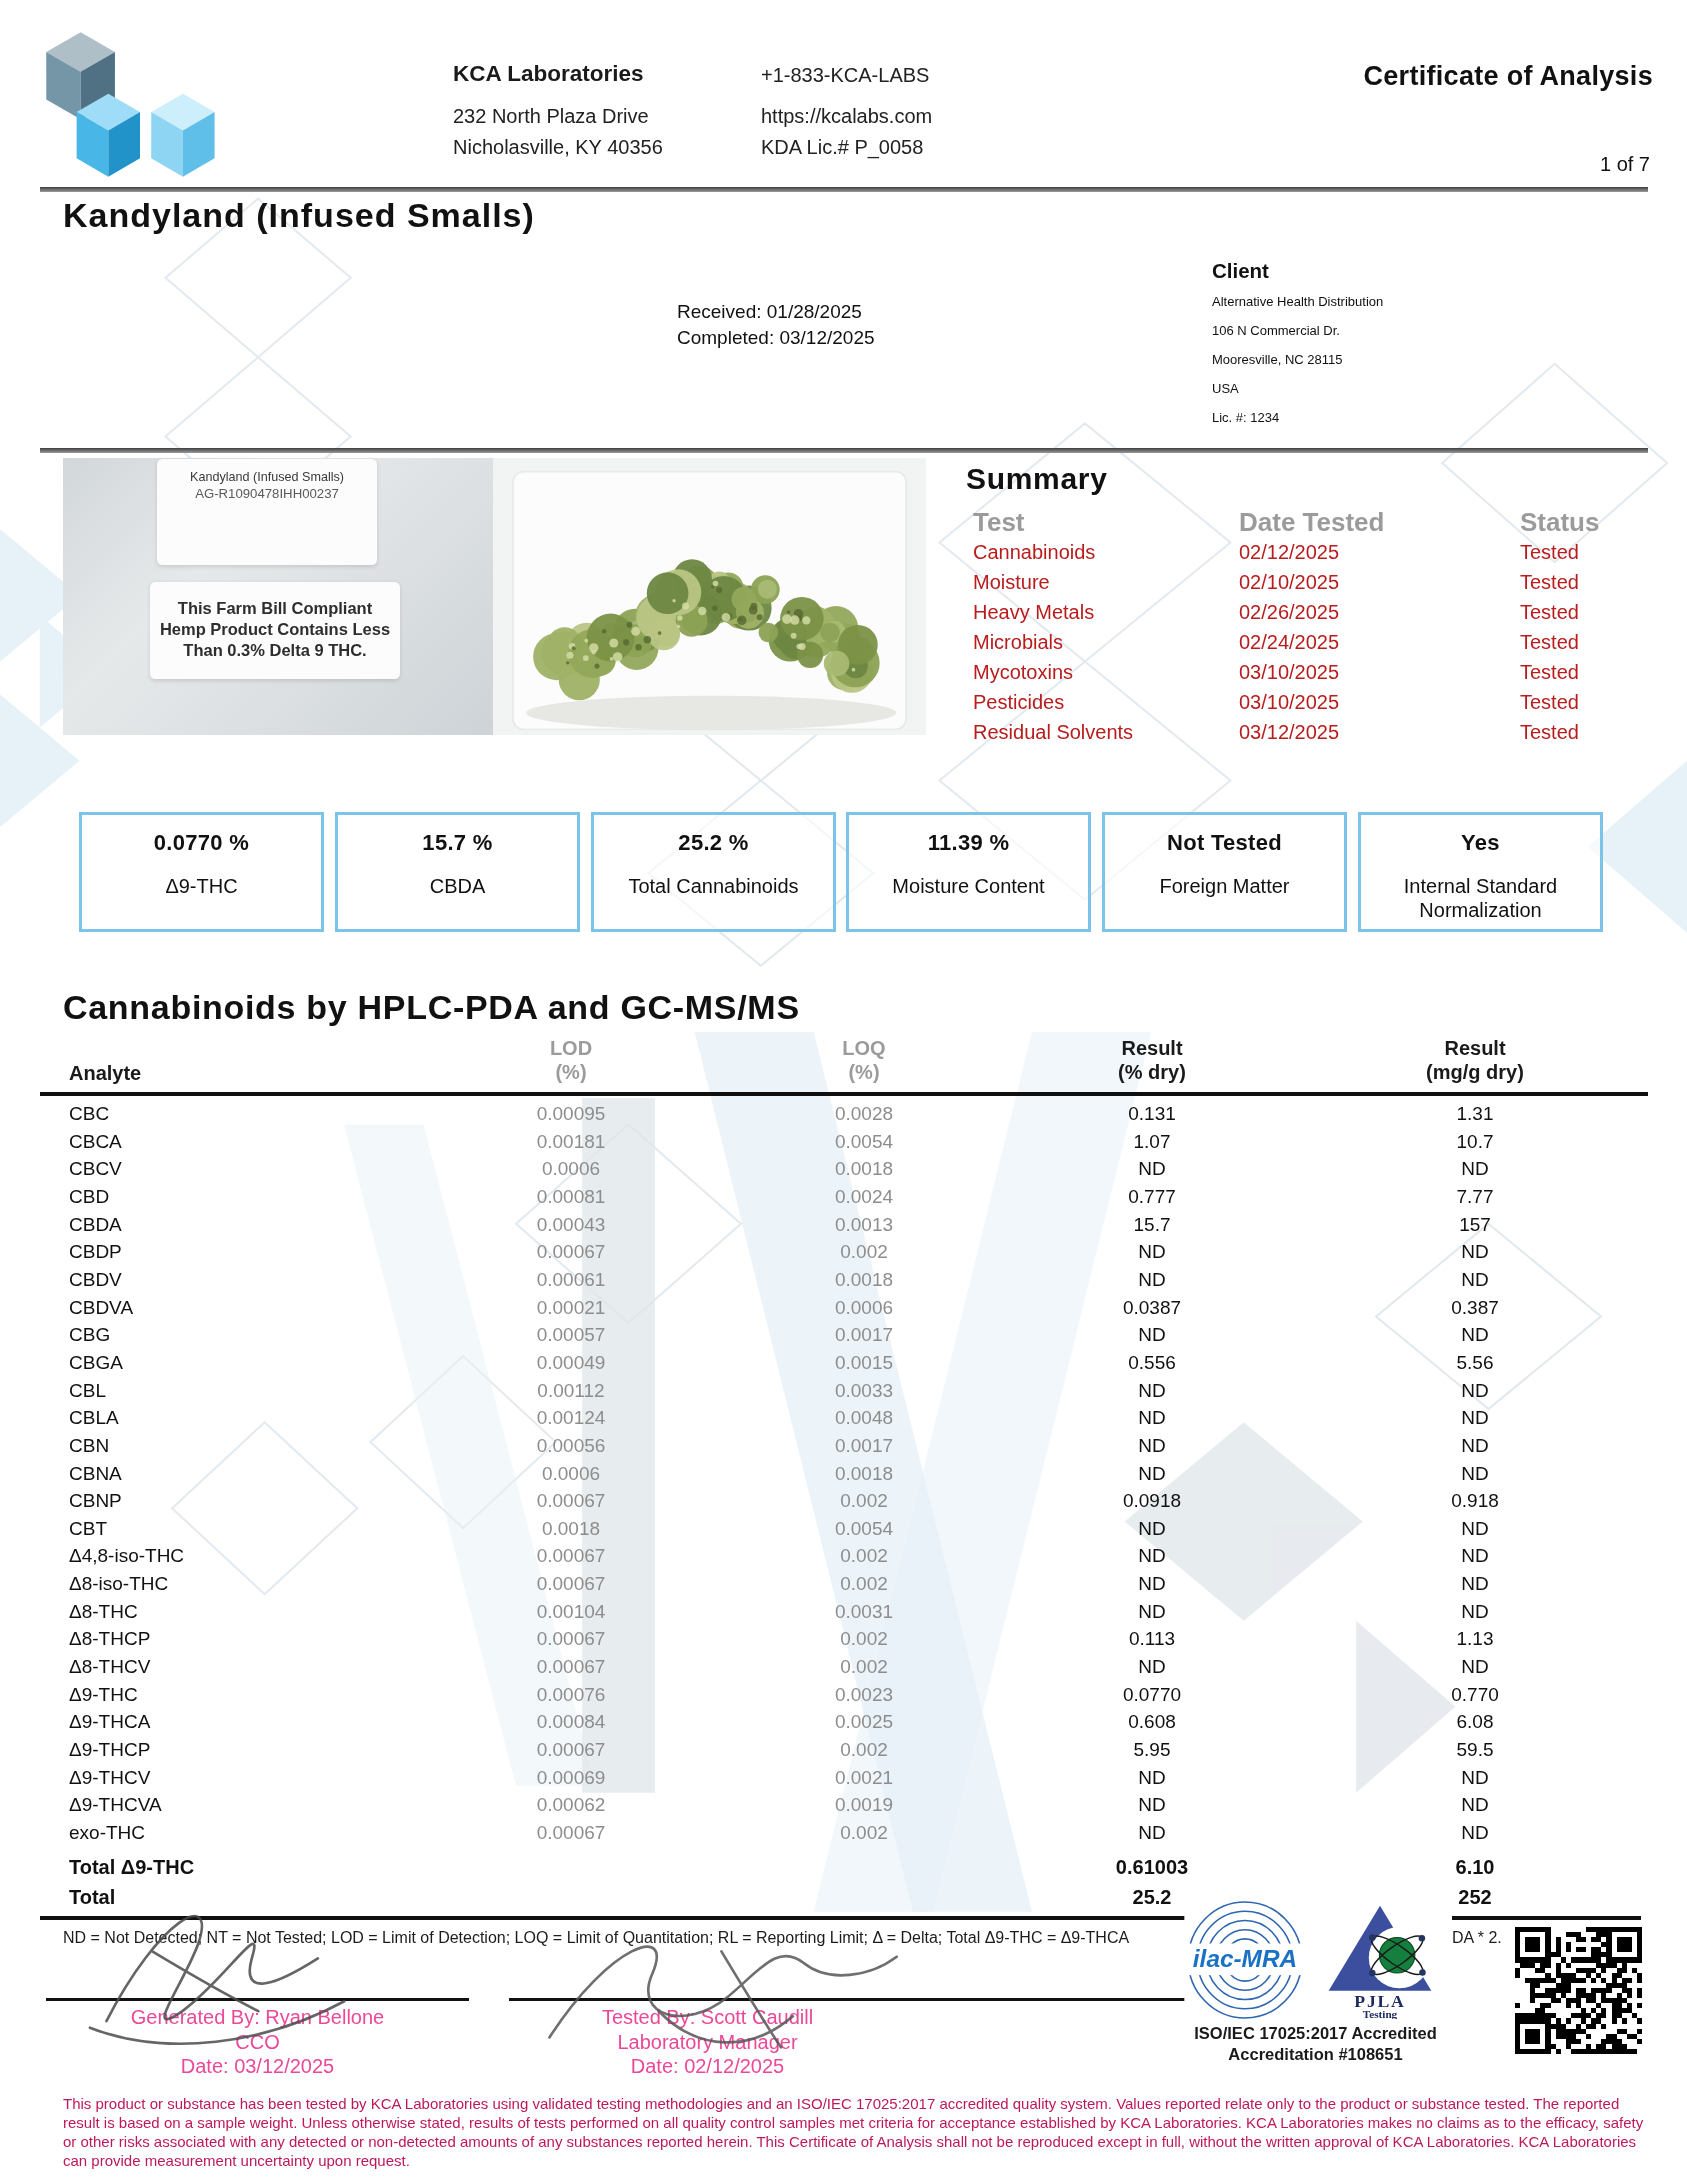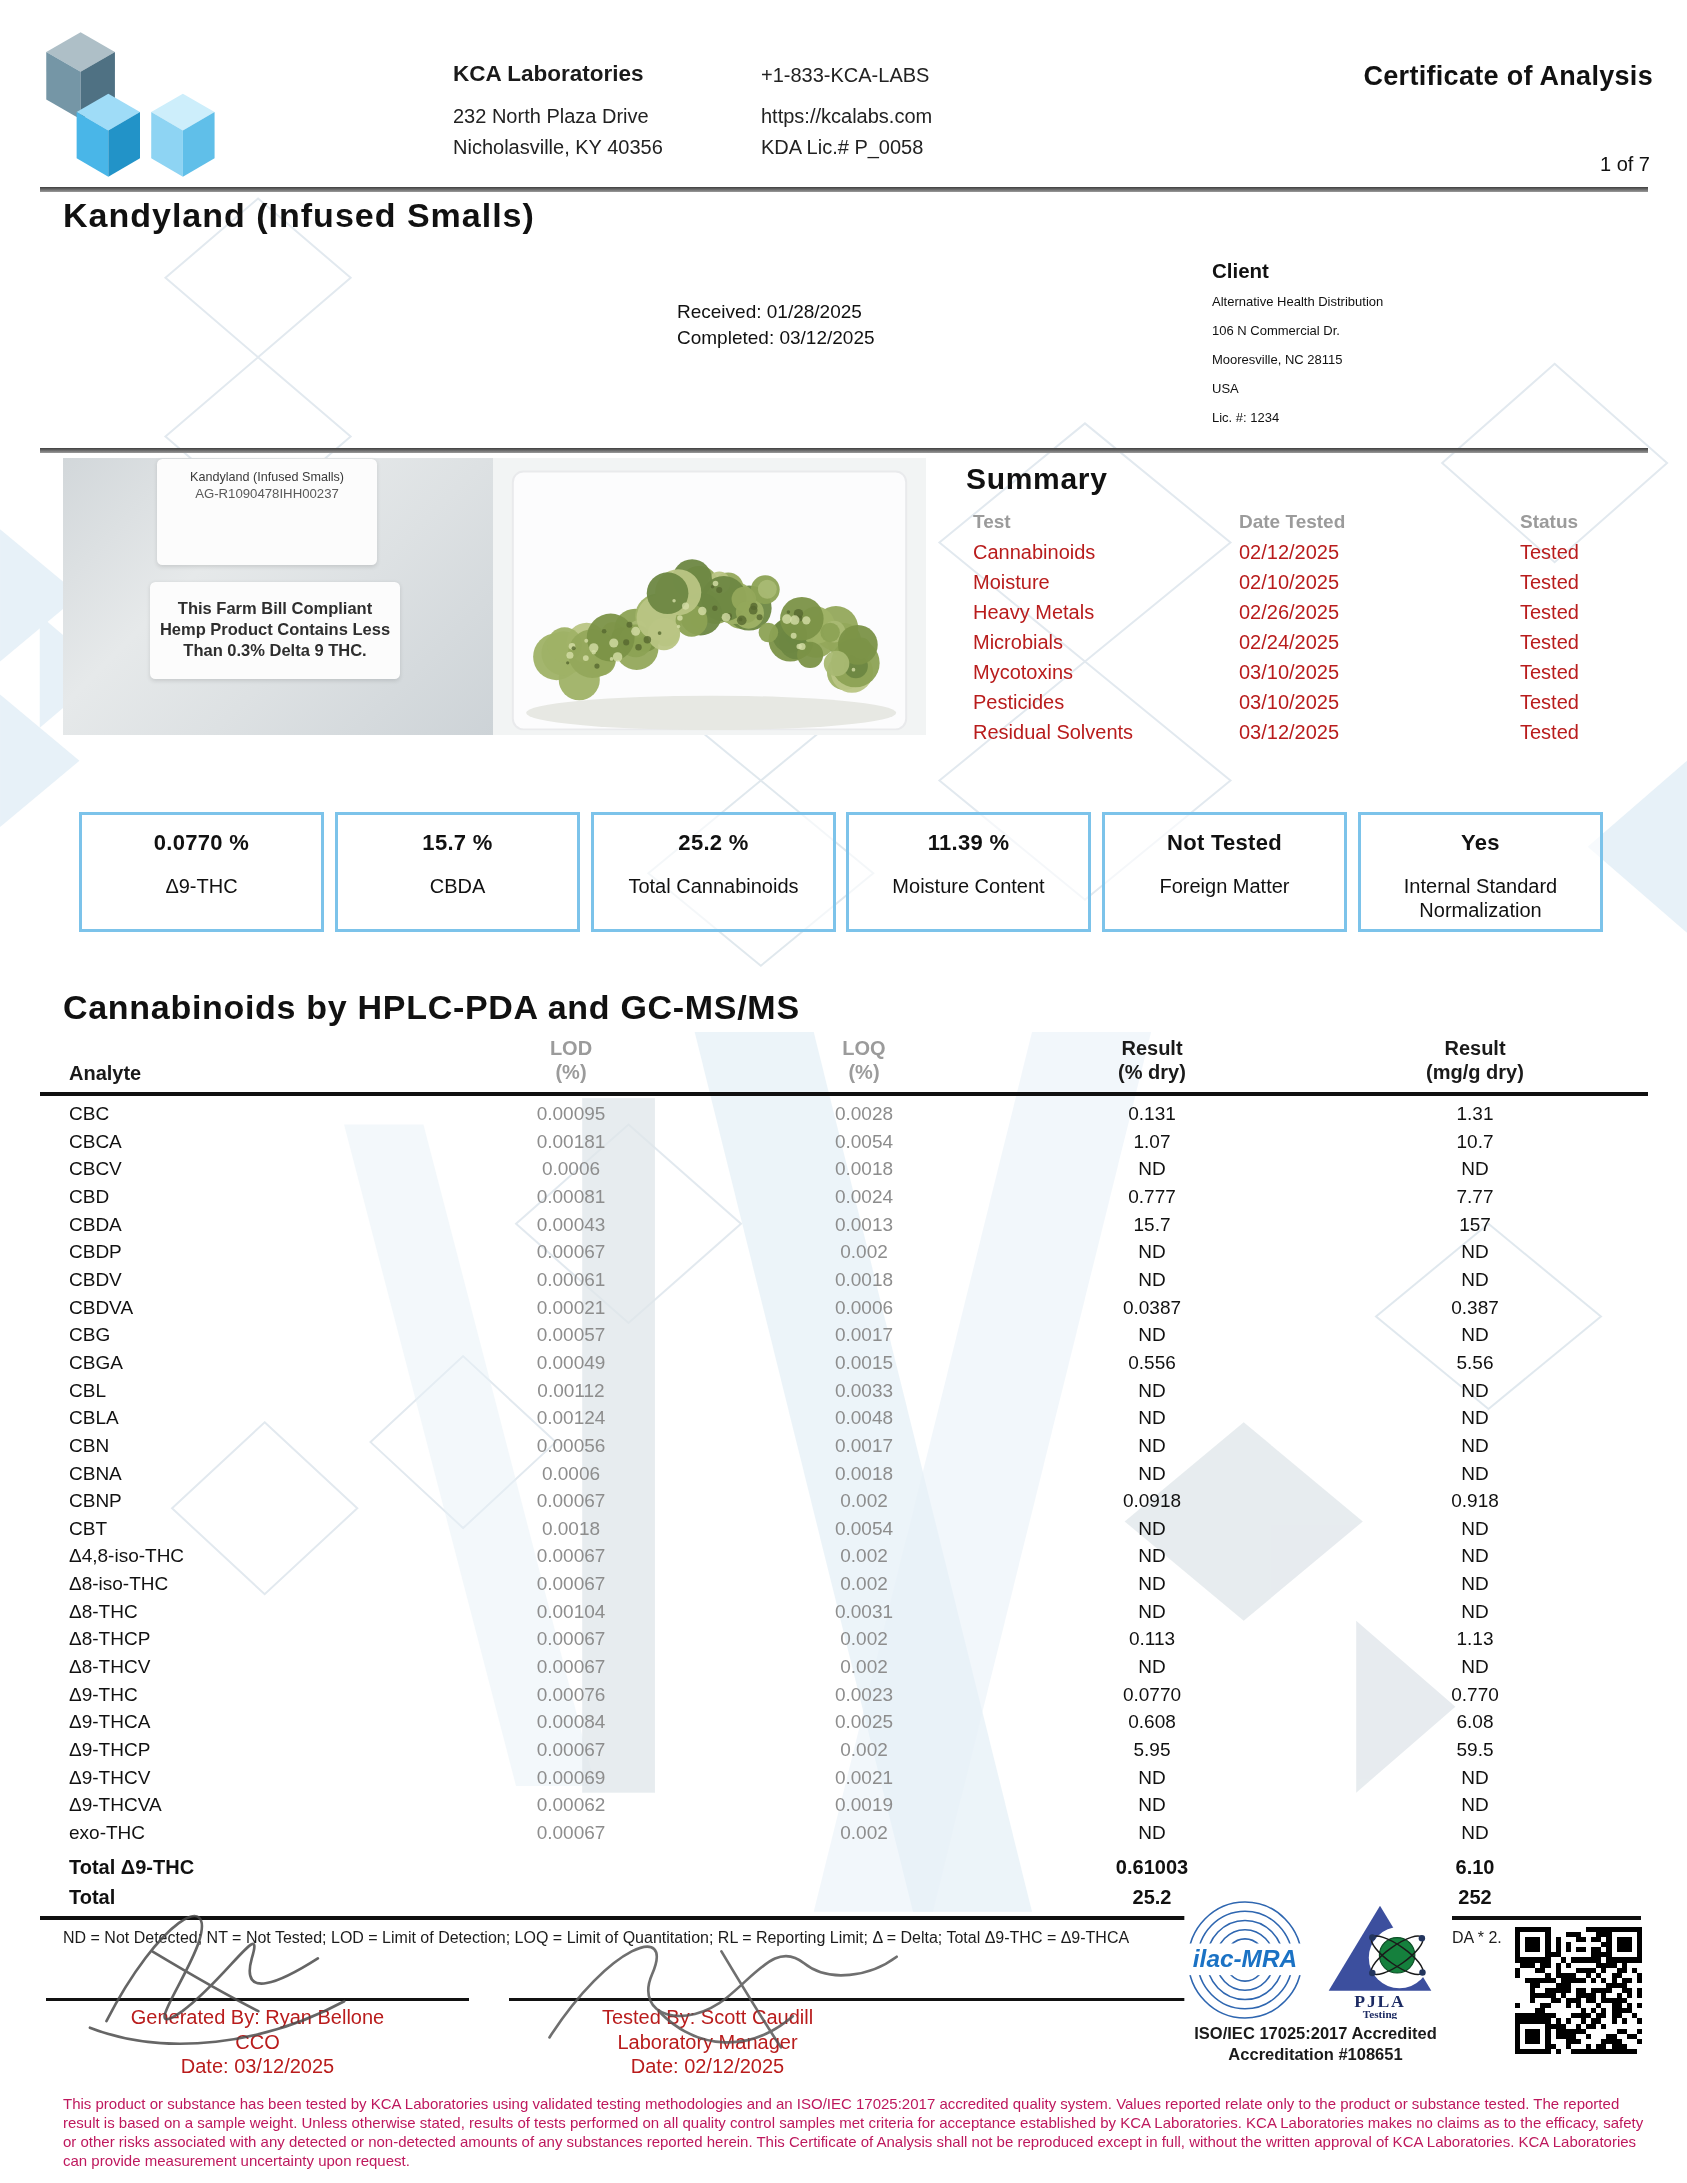--- a/index.html
+++ b/index.html
@@ -44,21 +44,21 @@
     box-shadow:0 1.3px 4px rgba(0,0,0,.12);text-align:center;padding-top:10.6px;box-sizing:border-box;}
   .sticker1 .s1a{font-size:12.6px;color:#3a3a3a;}
   .sticker1 .s1b{font-size:13.2px;color:#5a5a5a;margin-top:2.6px;}
   .sticker2{position:absolute;left:87px;top:124px;width:250px;height:97px;background:#fcfcfc;border-radius:5.3px;
     box-shadow:0 1.3px 4px rgba(0,0,0,.12);text-align:center;padding-top:16px;box-sizing:border-box;}
   .sticker2 .c-line{font-size:16.5px;font-weight:bold;color:#2e2e2e;line-height:21px;}
   .photo-buds{left:493px;top:458px;width:433px;height:277px;background:#f2f4f4;}
 
   
   .summary-heading{left:966px;top:462px;font-size:30px;font-weight:bold;letter-spacing:0.7px;}
-  .summary-header{left:0;top:507px;width:1687px;height:30px;font-size:19px;font-weight:bold;color:#9b9b9b;}
+  .summary-header{left:0;top:507px;width:1687px;height:30px;font-size:26px;font-weight:bold;color:#9b9b9b;}
   .summary-rows{left:0;top:537px;width:1687px;}
   .s-row{position:relative;height:30px;font-size:20px;color:#b91c1c;}
   .s-col{position:absolute;top:0;line-height:30px;white-space:nowrap;}
   .s-col0{left:973px;}
   .s-col1{left:1239px;}
   .s-col2{left:1520px;}
 
   
   .rbox{position:absolute;top:812px;width:239px;height:114px;border:3.3px solid #7cc3ea;background:rgba(255,255,255,.65);
     text-align:center;}
@@ -83,21 +83,21 @@
   .t-row .t-col1,.t-row .t-col2{color:#8d8d8d;}
   .t-row.t-total{font-weight:bold;font-size:20px;}
   .bottom-rule-left{left:40px;top:1916px;width:1161px;height:4px;background:#101010;}
   .bottom-rule-right{left:1452px;top:1916px;width:189px;height:4px;background:#101010;}
   .footnote-left{left:63px;top:1929px;font-size:16px;color:#1c1c1c;white-space:nowrap;}
   .footnote-right{left:1452px;top:1929px;font-size:16px;color:#1c1c1c;white-space:nowrap;}
 
   
   .sig-line-left{left:46px;top:1998px;width:423px;height:3.3px;background:#111;}
   .sig-line-right{left:509px;top:1998px;width:691px;height:3.3px;background:#111;}
-  .sig-block{text-align:center;font-size:20px;color:#b91c1c;}
+  .sig-block{text-align:center;font-size:20px;color:#ec4899;}
   .sig-block div{height:24.5px;line-height:24.5px;}
   .sig-block-left{left:46px;top:2005px;width:423px;}
   .sig-block-right{left:509px;top:2005px;width:397px;}
   .iso-text{left:1170px;top:2023px;width:291px;text-align:center;font-size:16.5px;font-weight:bold;color:#1a1a1a;line-height:21px;}
   .qr{left:1515px;top:1927px;}
   .disclaimer{left:63px;top:2085px;width:1588px;font-size:15px;line-height:19px;color:#be185d;margin-top:9px;}
 </style>
 </head>
 <body>
 

